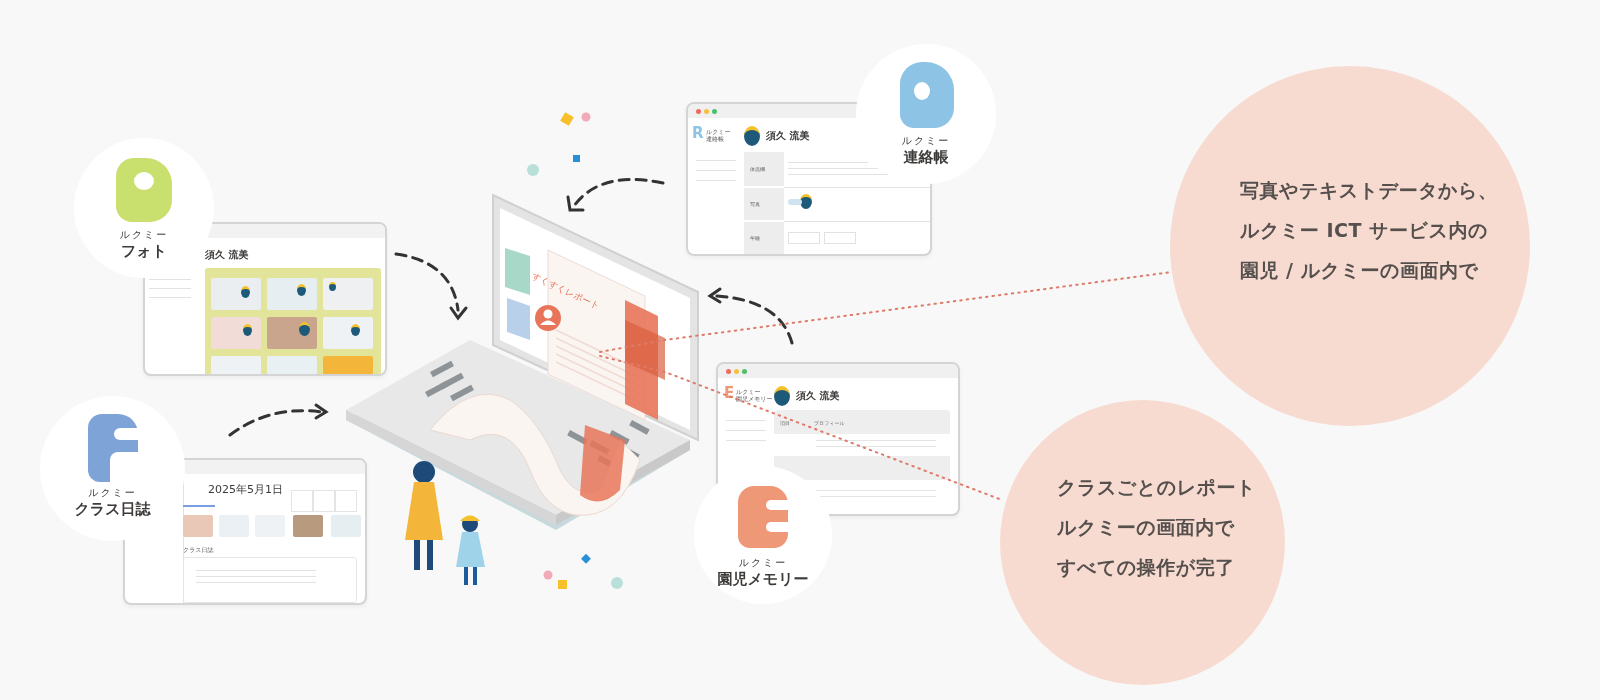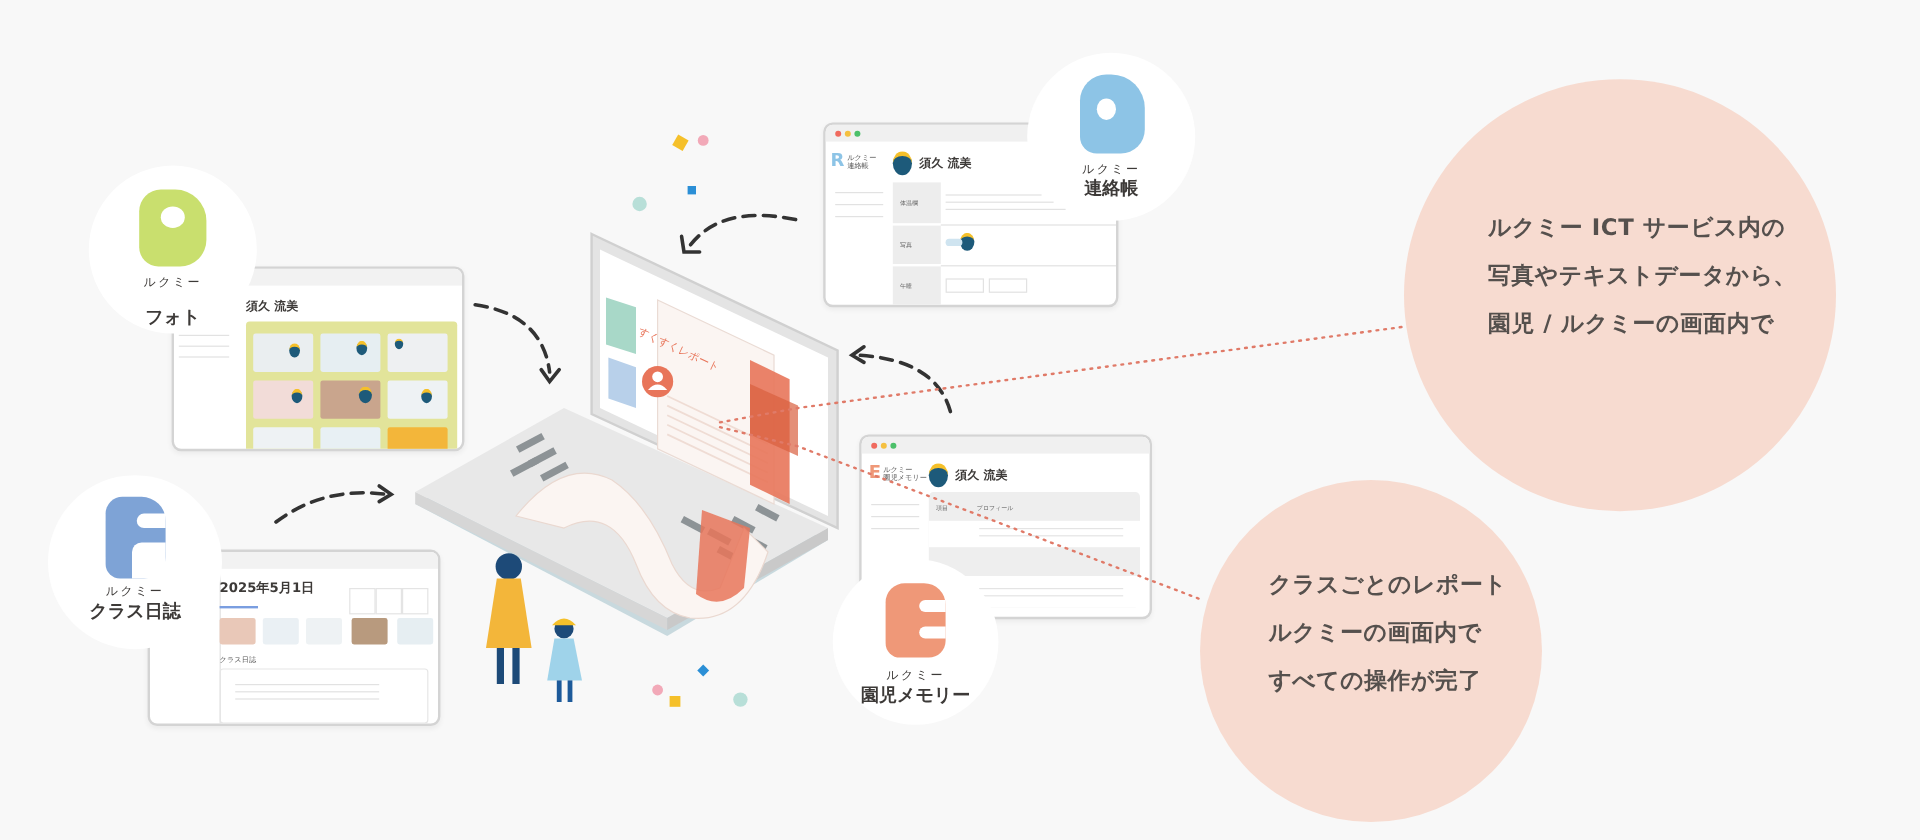--- a/index.html
+++ b/index.html
@@ -47,30 +47,30 @@
   .mini-logo { position:absolute; font-size:15px; font-weight:bold; }
   .mini-text { position:absolute; font-size:6px; color:#555; line-height:7px; }
   .thumb { position:absolute; border-radius:2px; }
   .avatar {
     position:absolute; width:16px; height:16px; border-radius:50%;
     background:#1d5a7a; border-top:4px solid #f5c02a;
   }
   .field-label { position:absolute; font-size:5px; color:#666; }
   .gray-cell { position:absolute; background:#ededed; }
 
-  .date-text { position:absolute; font-size:11px; font-weight:bold; color:#3d3a38; }
+  .date-text { position:absolute; font-size:11px; font-weight:normal; color:#3d3a38;margin-left:25px; }
   .small-label { position:absolute; font-size:6px; color:#555; }
 </style>
 </head>
 <body>
 
 <div class="callout" style="left:1170px; top:66px; width:360px; height:360px;"></div>
 <div class="callout-text" style="left:1240px; top:170px;">
+  <div>写真やテキストデータから、</div>
   <div>ルクミー ICT サービス内の</div>
-  <div>写真やテキストデータから、</div>
   <div>園児 / ルクミーの画面内で</div>
 </div>
 
 <div class="callout" style="left:1000px; top:400px; width:285px; height:285px;"></div>
 <div class="callout-text" style="left:1057px; top:467px;">
   <div>クラスごとのレポート</div>
   <div>ルクミーの画面内で</div>
   <div>すべての操作が完了</div>
 </div>
 
@@ -98,21 +98,21 @@
     <div class="avatar" style="left:94px; top:54px; width:11px; height:11px; border-top-width:3px;"></div>
     <div class="avatar" style="left:146px; top:56px; width:9px; height:9px; border-top-width:3px;"></div>
   </div>
 </div>
 
 <div class="logo-circle" style="left:74px; top:138px; width:140px; height:140px;">
   <div class="logo-letter" style="left:42px; top:20px; width:56px; height:64px; background:#c9df6e;">
     <div style="position:absolute; left:18px; top:14px; width:20px; height:18px; border-radius:50%; background:#fff;"></div>
   </div>
   <div class="logo-sub" style="top:90px;">ルクミー</div>
-  <div class="logo-name" style="top:117px;">フォト</div>
+  <div class="logo-name" style="top:104px;">フォト</div>
 </div>
 
 <div class="win" style="left:123px; top:458px; width:240px; height:143px;">
   <div class="win-bar" style="background:#f2f2f2;"></div>
   <div class="win-line" style="left:58px; top:14px; width:1px; height:140px;"></div>
   <div class="date-text" style="left:58px; top:22px;">2025年5月1日</div>
   <div style="position:absolute; left:166px; top:30px; width:20px; height:20px; border:1px solid #e4e4e4;"></div>
   <div style="position:absolute; left:188px; top:30px; width:20px; height:20px; border:1px solid #e4e4e4;"></div>
   <div style="position:absolute; left:210px; top:30px; width:20px; height:20px; border:1px solid #e4e4e4;"></div>
   <div style="position:absolute; left:58px; top:45px; width:32px; height:2px; background:#7a9ee0;"></div>

